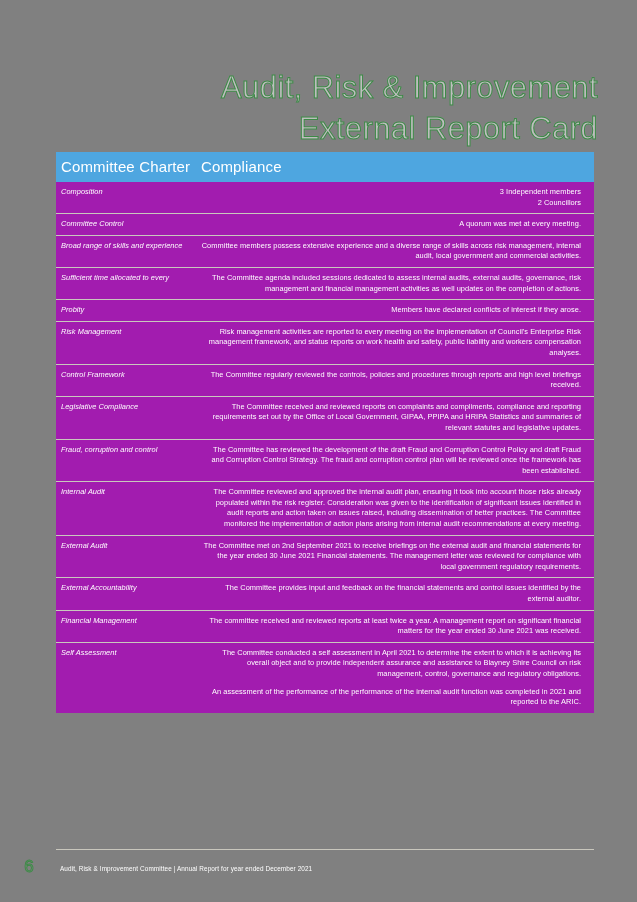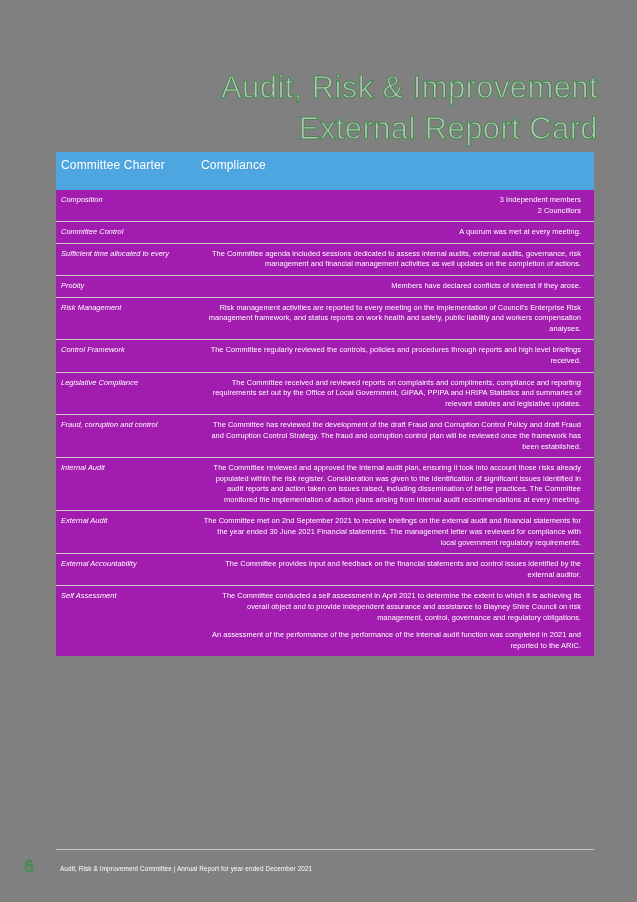--- a/index.html
+++ b/index.html
@@ -45,23 +45,23 @@
     border-collapse: collapse;
     table-layout: fixed;
   }
   #report-table col.c1 { width: 140px; }
   #report-table col.c2 { width: 398px; }
 
   #report-table thead th {
     background: #4ea6e0;
     color: #ffffff;
     text-align: left;
-    font-size: 12px;
+    font-size: 15px;
     font-weight: normal;
-    padding: 6px 5px 18px 5px;
+    padding: 6px 5px 7px 5px;
     vertical-align: middle;
     letter-spacing: 0.15px;
   }
 
   #report-table tbody td {
     background: #a21caf;
     color: #ffffff;
     font-size: 7.4px;
     line-height: 10.6px;
     padding: 5px 5px 5px 5px;
@@ -149,20 +149,28 @@
       </tr>
       <tr>
         <td class="charter-cell">Committee Control</td>
         <td class="compliance-cell">
           <p>
             <span class="sub-line">A quorum was met at every meeting.</span>
           </p>
         </td>
       </tr>
       <tr>
+        <td class="charter-cell">Broad range of skills and experience</td>
+        <td class="compliance-cell">
+          <p>
+            <span class="sub-line">Committee members possess extensive experience and a diverse range of skills across risk management, internal audit, local government and commercial activities.</span>
+          </p>
+        </td>
+      </tr>
+      <tr>
         <td class="charter-cell">Sufficient time allocated to every</td>
         <td class="compliance-cell">
           <p>
             <span class="sub-line">The Committee agenda included sessions dedicated to assess internal audits, external audits, governance, risk management and financial management activities as well updates on the completion of actions.</span>
           </p>
         </td>
       </tr>
       <tr>
         <td class="charter-cell">Probity</td>
         <td class="compliance-cell">
@@ -217,20 +225,28 @@
           <p>
             <span class="sub-line">The Committee met on 2nd September 2021 to receive briefings on the external audit and financial statements for the year ended 30 June 2021 Financial statements. The management letter was reviewed for compliance with local government regulatory requirements.</span>
           </p>
         </td>
       </tr>
       <tr>
         <td class="charter-cell">External Accountability</td>
         <td class="compliance-cell">
           <p>
             <span class="sub-line">The Committee provides input and feedback on the financial statements and control issues identified by the external auditor.</span>
+          </p>
+        </td>
+      </tr>
+      <tr>
+        <td class="charter-cell">Financial Management</td>
+        <td class="compliance-cell">
+          <p>
+            <span class="sub-line">The committee received and reviewed reports at least twice a year. A management report on significant financial matters for the year ended 30 June 2021 was received.</span>
           </p>
         </td>
       </tr>
       <tr>
         <td class="charter-cell">Self Assessment</td>
         <td class="compliance-cell">
           <p>
             <span class="sub-line">The Committee conducted a self assessment in April 2021 to determine the extent to which it is achieving its overall object and to provide independent assurance and assistance to Blayney Shire Council on risk management, control, governance and regulatory obligations.</span>
           </p>
           <p>

